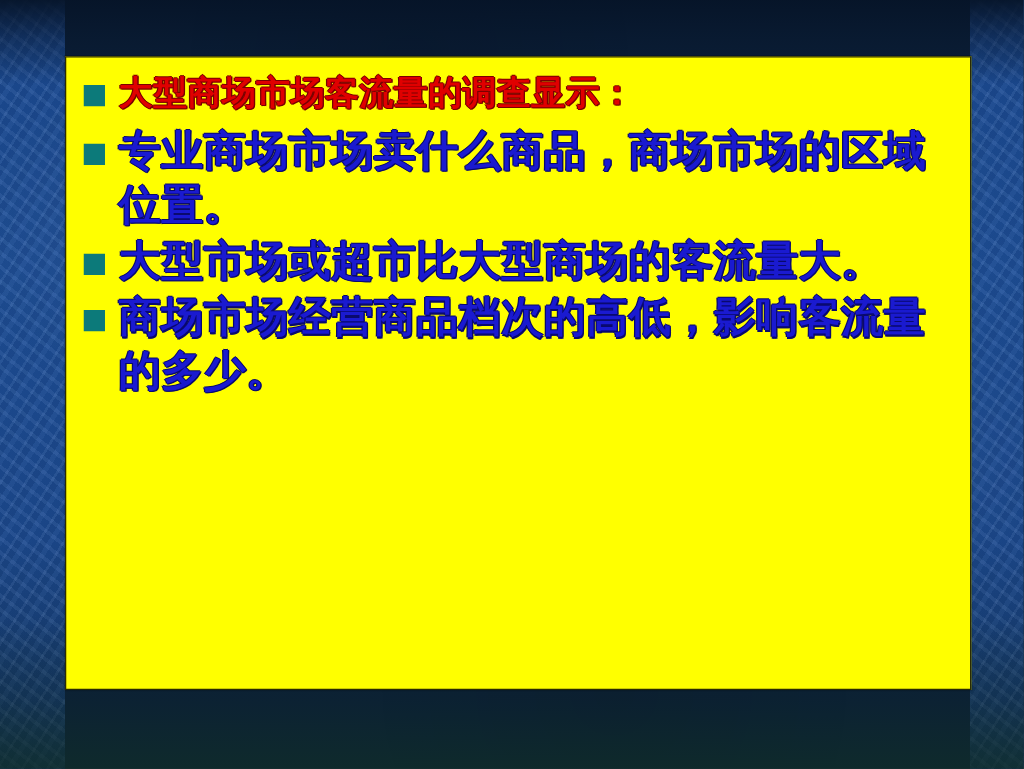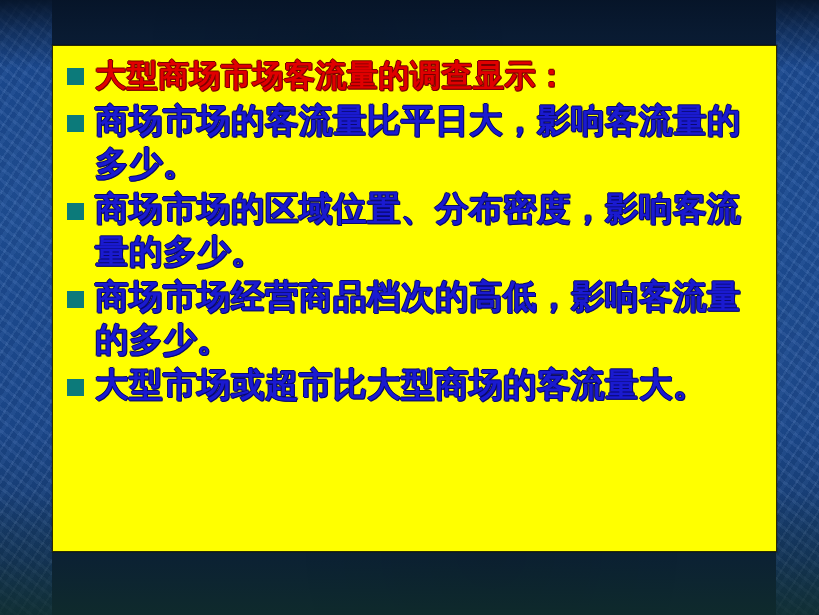--- a/index.html
+++ b/index.html
@@ -125,21 +125,21 @@
       -1px 0 0 #0a0a6e,
        0 1px 0 #0a0a6e,
        0 -1px 0 #0a0a6e,
        1px 1px 0 #0a0a6e;
     white-space: normal;
     word-break: break-all;
   }
 
   .bullet-item.title .bullet-text {
     color: #e00000;
-    font-size: 31px;
+    font-size: 27px;
     line-height: 40px;
     text-shadow:
        1px 0 0 #7a0000,
       -1px 0 0 #7a0000,
        0 1px 0 #7a0000,
        0 -1px 0 #7a0000,
        1px 1px 0 #7a0000;
   }
   .bullet-item.title .bullet-marker {
     margin-top: 13px;
@@ -161,34 +161,30 @@
   <div id="content-panel">
     <ul class="bullet-list">
 
       <li class="bullet-item title">
         <span class="bullet-marker"></span>
         <span class="bullet-text">大型商场市场客流量的调查显示：</span>
       </li>
 
       <li class="bullet-item">
         <span class="bullet-marker"></span>
-        <span class="bullet-text">商场市场的客流量比平日大，影响客流量的多少。</span>
+        <span class="bullet-text">专业商场市场卖什么商品，商场市场的区域位置。</span>
       </li>
+
 
       <li class="bullet-item">
         <span class="bullet-marker"></span>
-        <span class="bullet-text">商场市场的区域位置、分布密度，影响客流量的多少。</span>
+        <span class="bullet-text">大型市场或超市比大型商场的客流量大。</span>
       </li>
 
       <li class="bullet-item">
         <span class="bullet-marker"></span>
         <span class="bullet-text">商场市场经营商品档次的高低，影响客流量的多少。</span>
-      </li>
-
-      <li class="bullet-item">
-        <span class="bullet-marker"></span>
-        <span class="bullet-text">大型市场或超市比大型商场的客流量大。</span>
       </li>
 
 
     </ul>
   </div>
 </div>
 
 </body></html>

